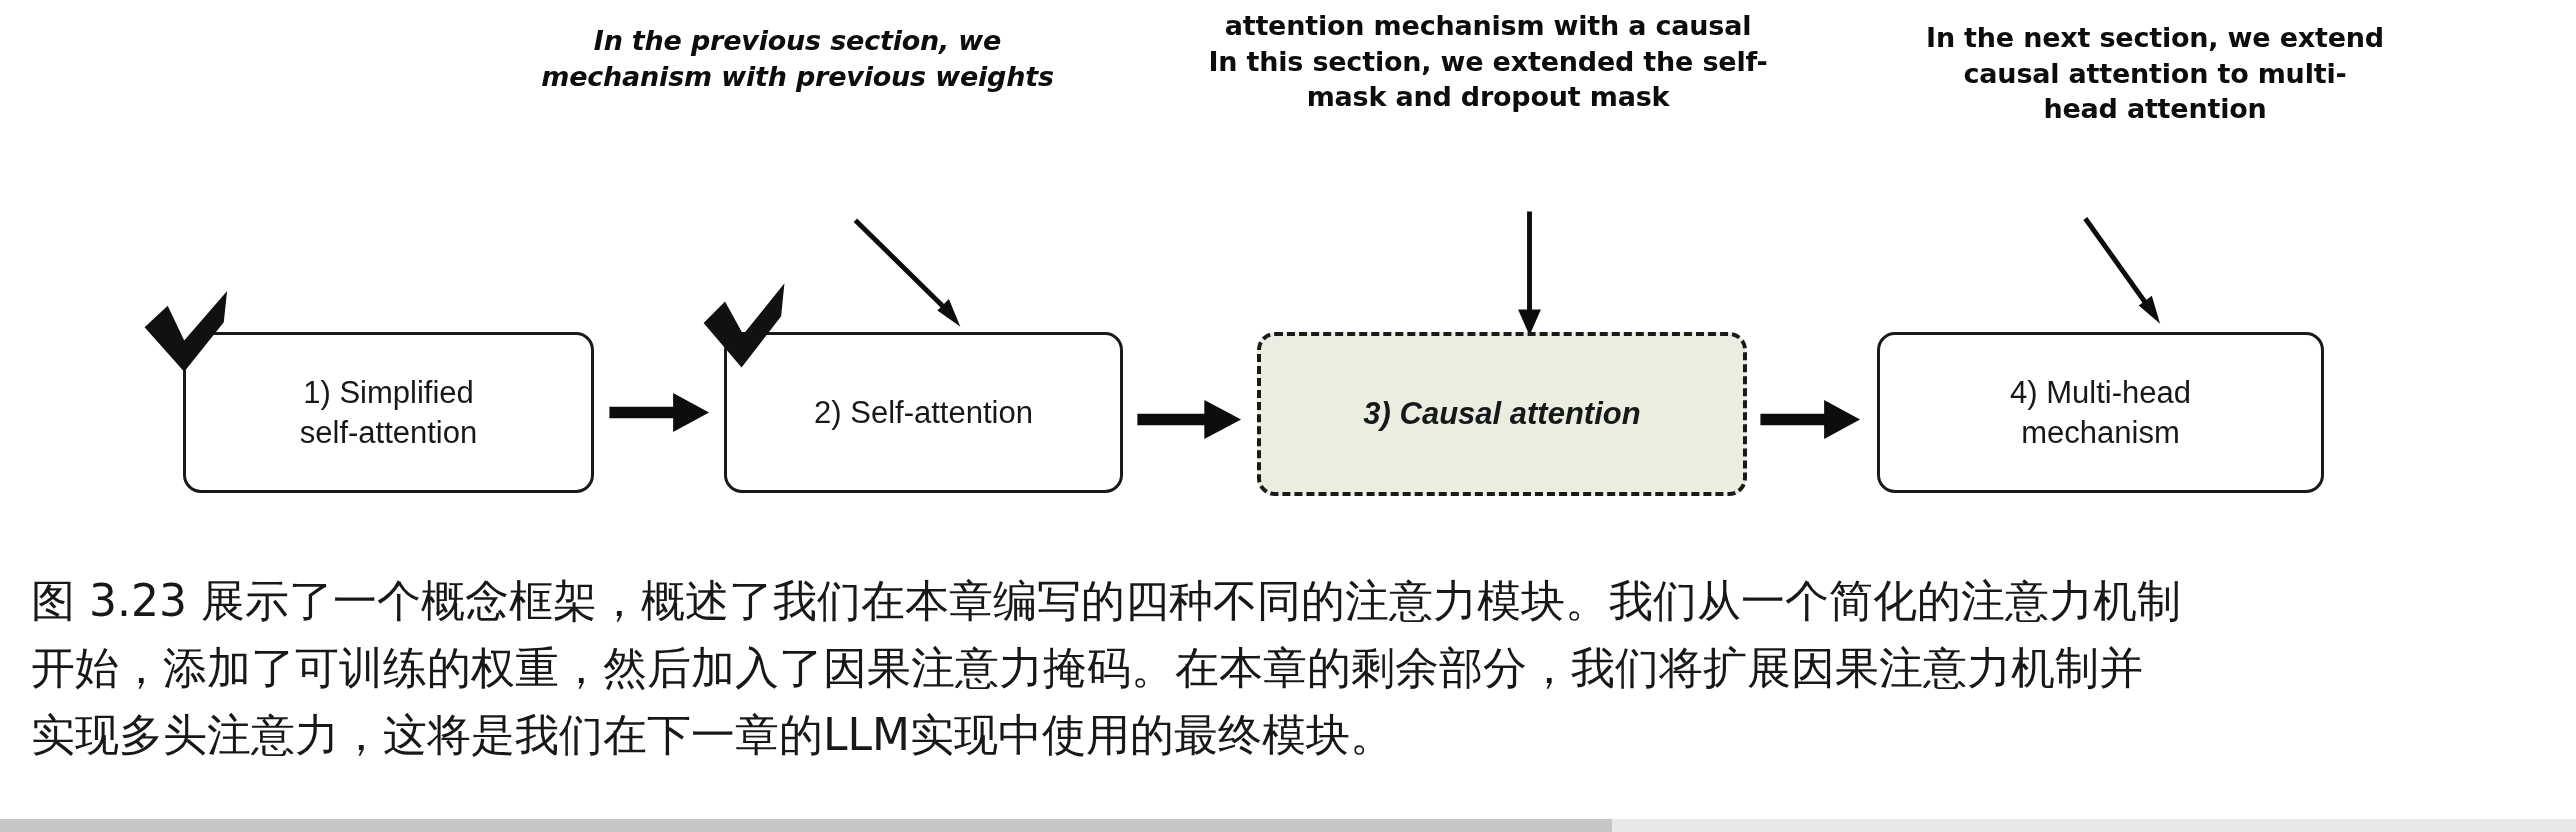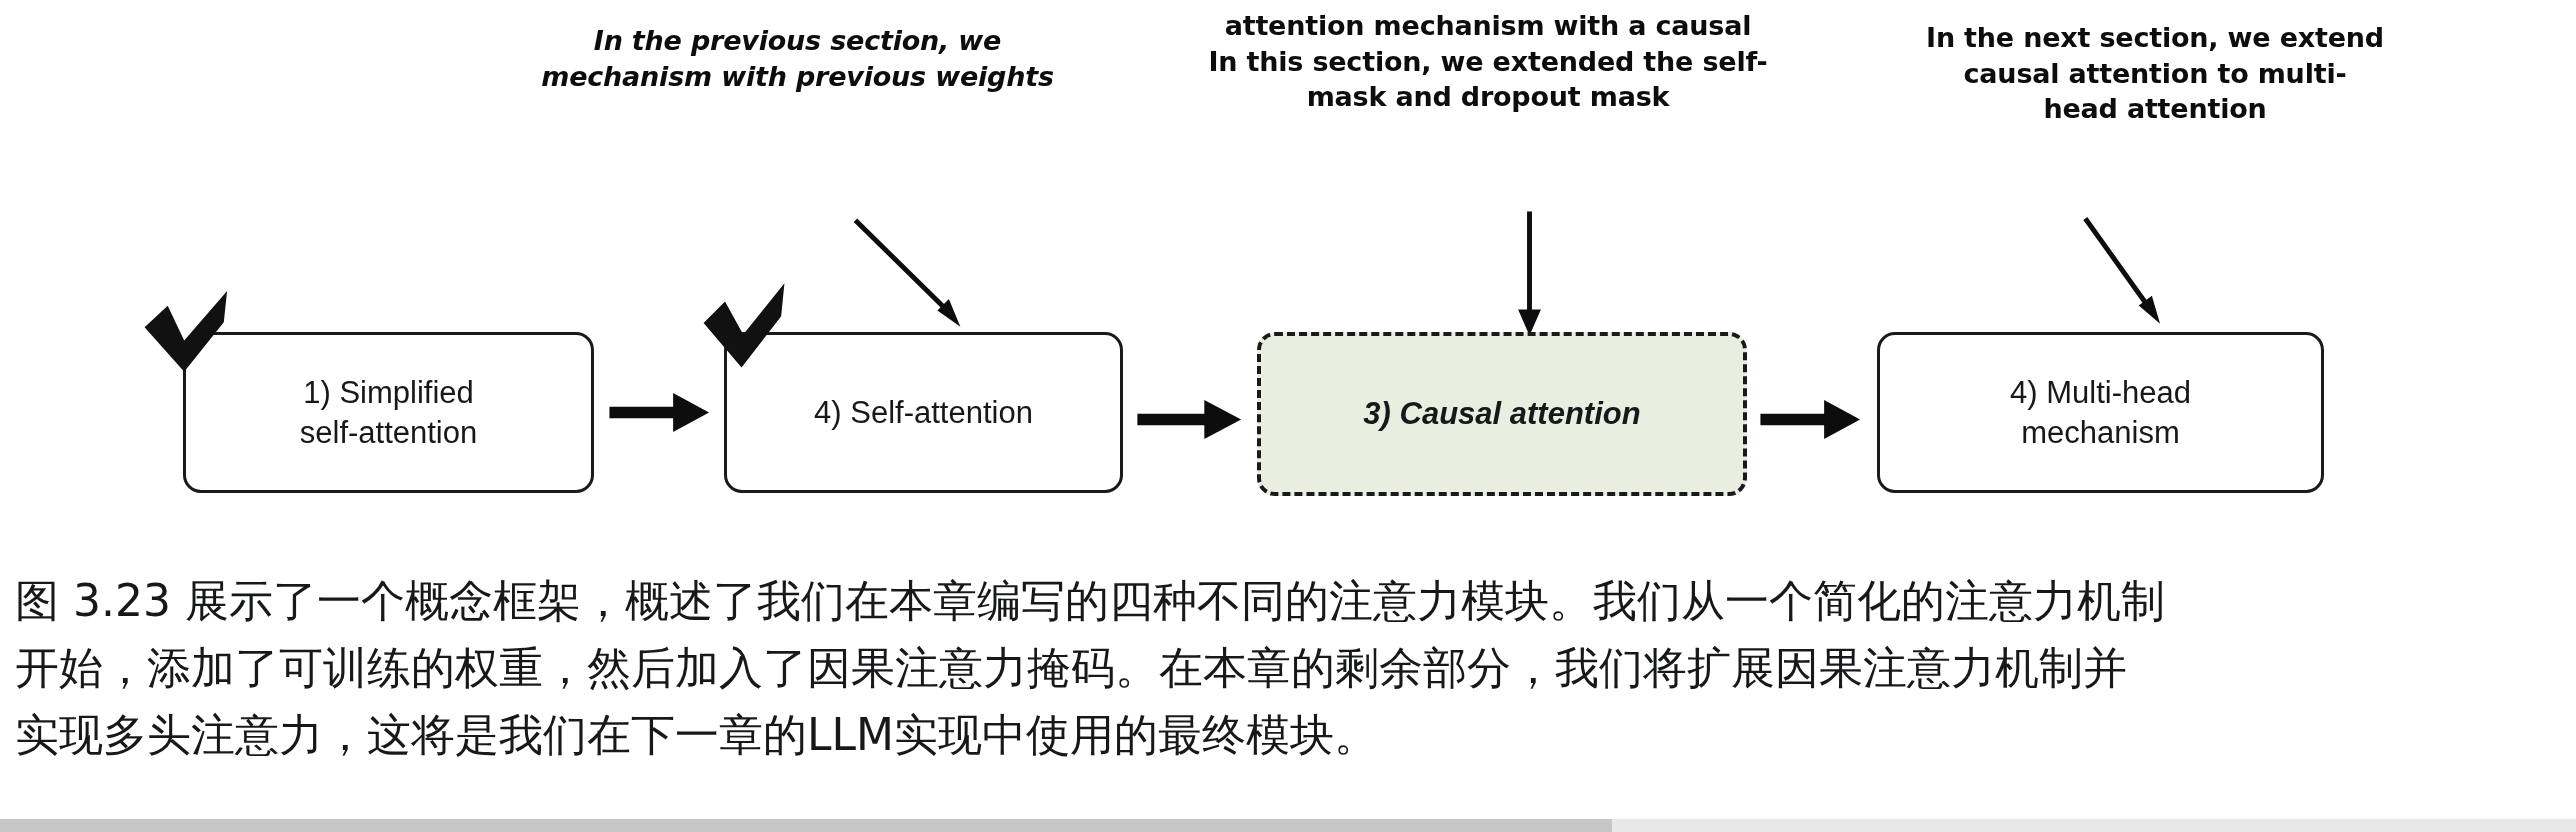--- a/index.html
+++ b/index.html
@@ -77,20 +77,21 @@
     padding: 0 18px 0 15px;
     box-sizing: border-box;
     font-family: "DejaVu Sans", "Liberation Sans", sans-serif;
     font-size: 44px;
     line-height: 1.52;
     color: #16181a;
     letter-spacing: 0px;
   }
   #caption .line {
     white-space: nowrap;
+    margin-left: 16px;
   }
   .scrollbar-hint {
     position: absolute;
     left: 0;
     bottom: 0;
     width: 2576px;
     height: 13px;
     background: #e8e8e8;
   }
   .scrollbar-thumb {
@@ -140,21 +141,21 @@
   </svg>
 
   <div class="node" style="left:183px; top:332px; width:411px; height:161px;">
     <div>
       <div>1) Simplified</div>
       <div>self-attention</div>
     </div>
   </div>
 
   <div class="node" style="left:724px; top:332px; width:399px; height:161px;">
-    <div>4) Self-attention</div>
+    <div>2) Self-attention</div>
   </div>
 
   <div class="node highlight" style="left:1257px; top:332px; width:490px; height:164px;font-style:italic;">
     <div>3) Causal attention</div>
   </div>
 
   <div class="node" style="left:1877px; top:332px; width:447px; height:161px;">
     <div>
       <div>4) Multi-head</div>
       <div>mechanism</div>

